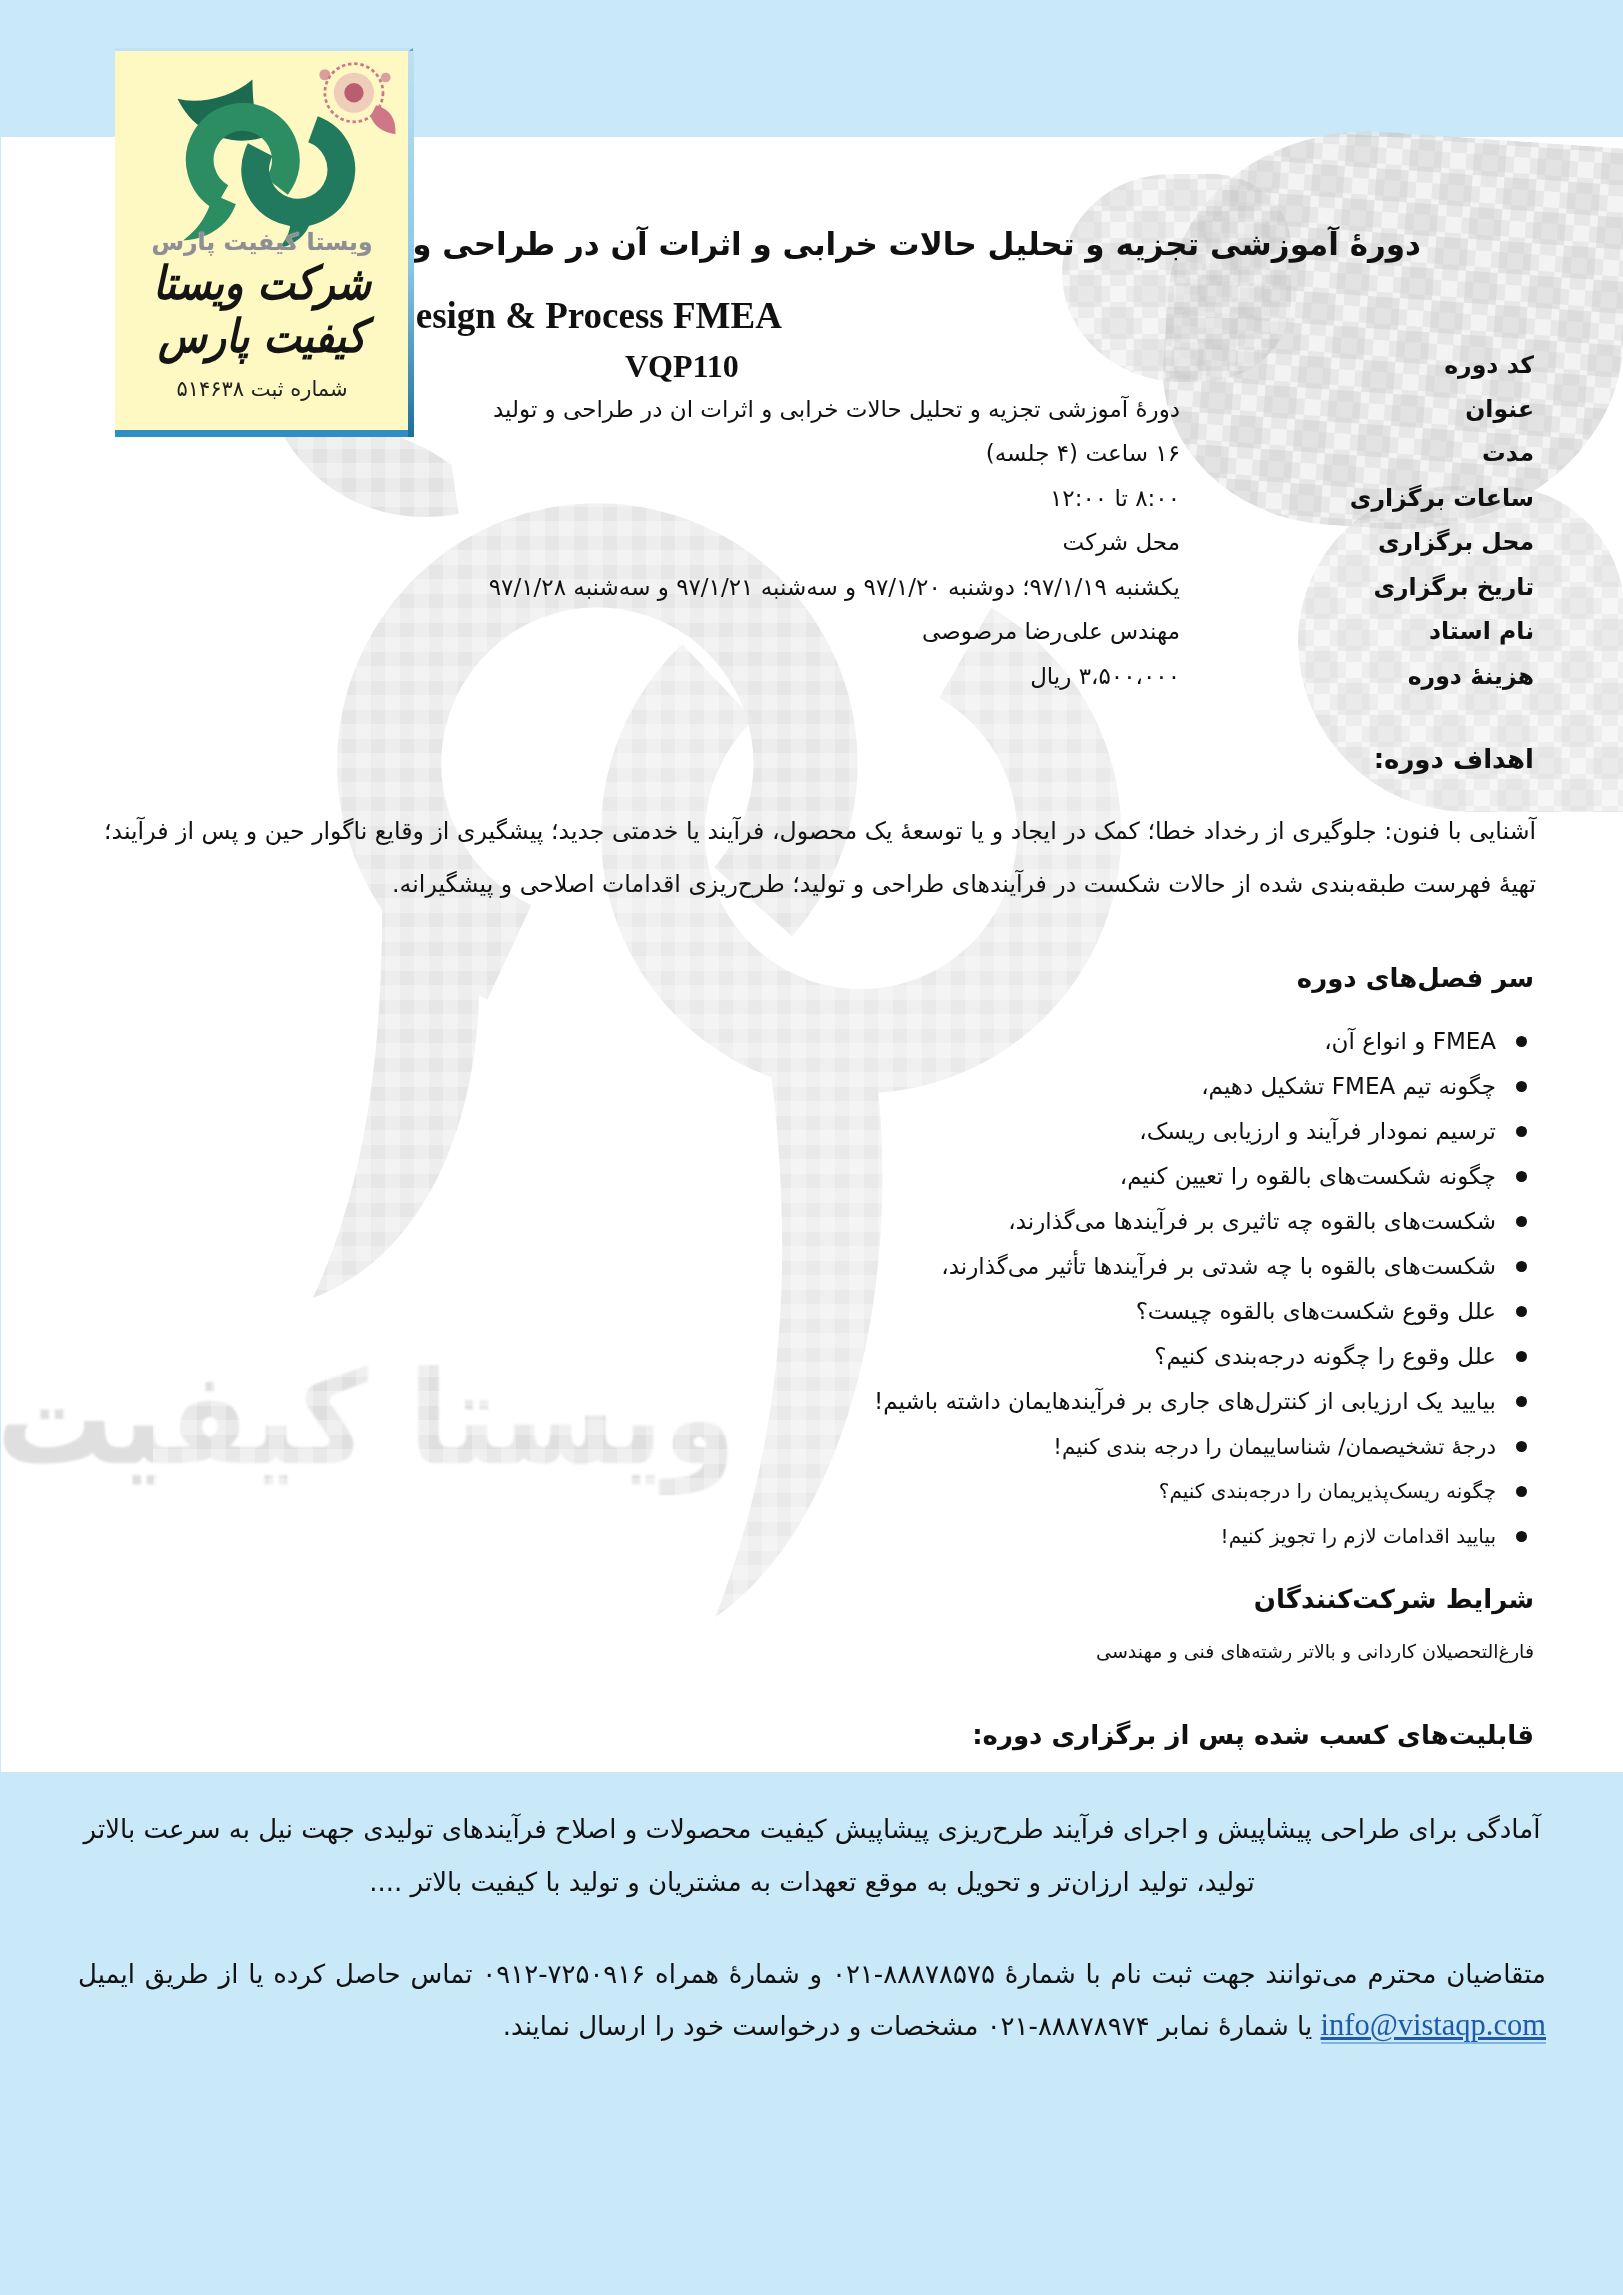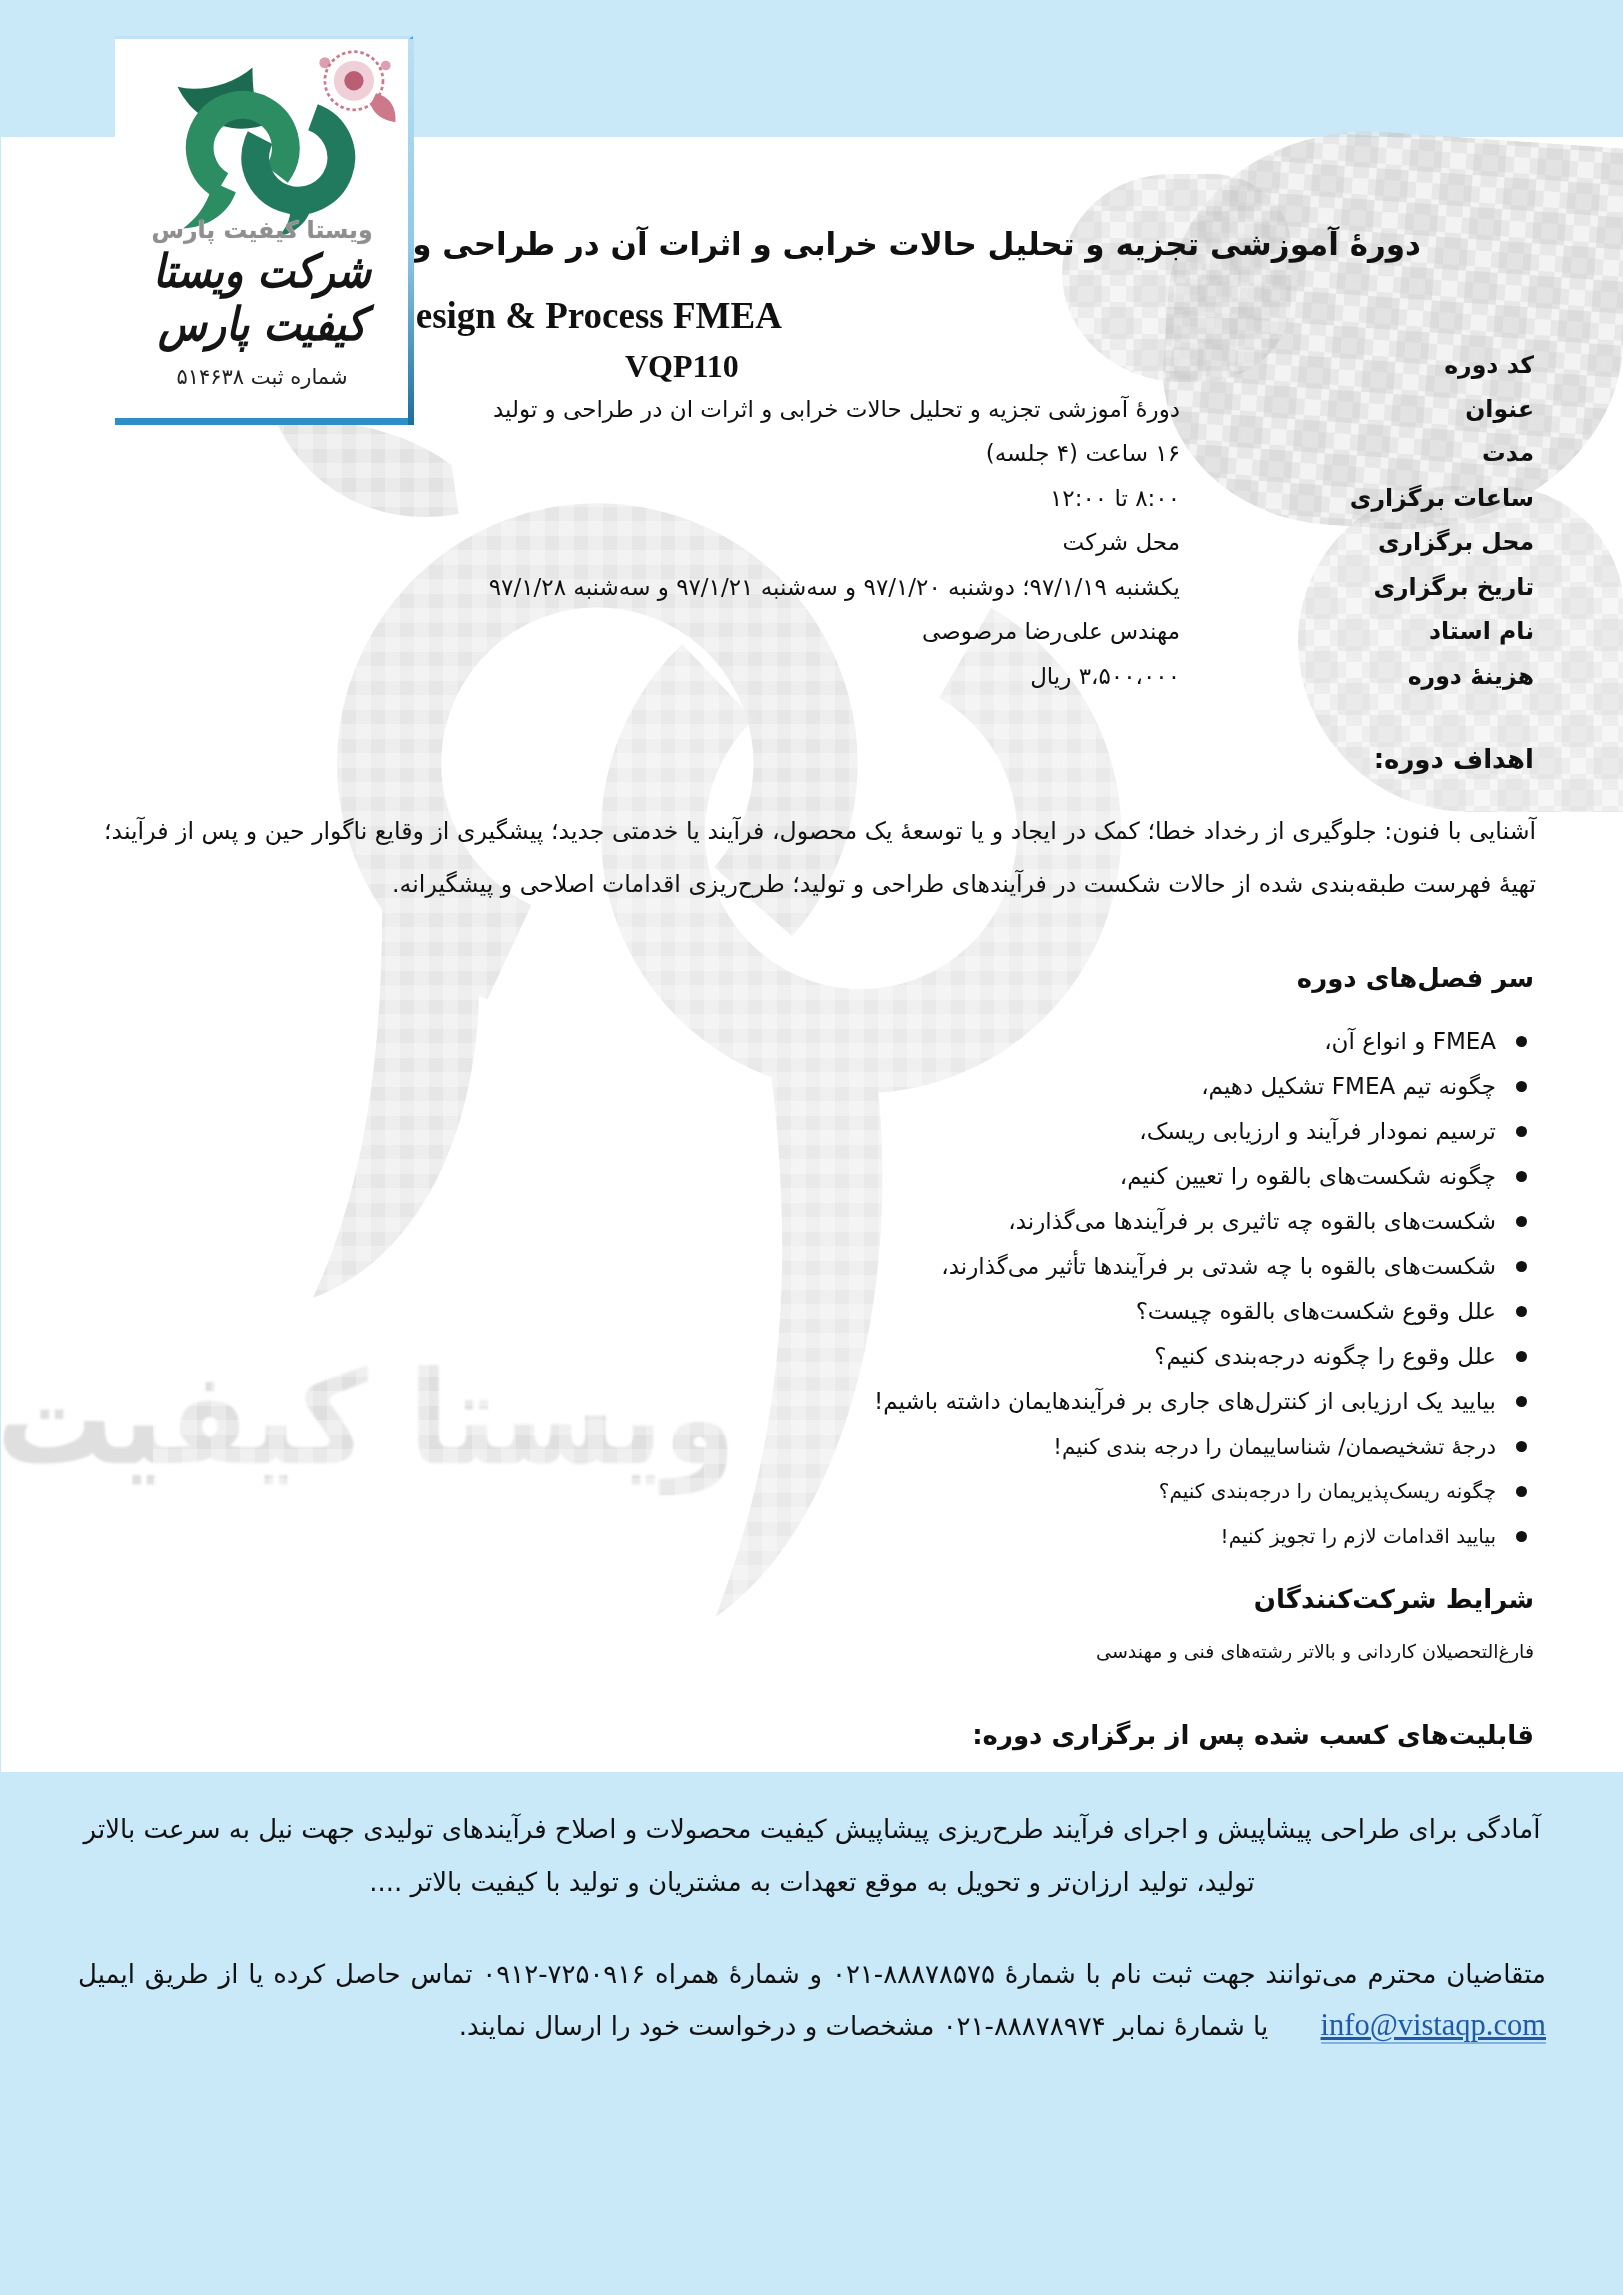--- a/index.html
+++ b/index.html
@@ -19,21 +19,21 @@
       repeating-conic-gradient(#d9d9d9 0% 25%, #ededed 0% 50%) 0 0/32px 32px;
   }
   .px-overlay{
     position:absolute;pointer-events:none;
     background:
       repeating-linear-gradient(0deg, rgba(255,255,255,.30) 0 14.6px, rgba(255,255,255,0) 14.6px 29px),
       repeating-linear-gradient(90deg, rgba(255,255,255,.30) 0 14.6px, rgba(255,255,255,0) 14.6px 29px);
   }
   
   .logo-box{
-    position:absolute;left:115px;top:36px;width:294px;height:379px;background:#ffffff;
+    position:absolute;left:115px;top:48px;width:294px;height:379px;background:#fef9c3;
     border-top:3.5px solid #bfe3f5;border-right:4.9px solid #4aa6d8;border-bottom:7px solid #2f8fc4;
     z-index:6;
   }
   .logo-left-bar{position:absolute;right:-4.9px;top:0;bottom:-7px;width:6.2px;
     background:linear-gradient(#bde0f3 0%, #8cc9e8 55%, #1c6e9d 100%);}
   
   .ribbon-text{
     position:absolute;left:0;right:0;top:177px;text-align:center;
     font-size:23.6px;font-weight:bold;color:#8f8f8f;
     text-shadow:0 0 1.4px #ffffff,0 0 0.7px #777;letter-spacing:0.7px;
@@ -68,21 +68,21 @@
   .syllabus-list li:nth-child(12){font-size:20px;}
   .participants-body{position:absolute;right:90px;top:1640px;font-size:19px;}
   
   .band{position:absolute;left:0;right:0;top:1772px;bottom:0;background:#c9e8f8;}
   .band-p1{position:absolute;right:78px;left:78px;top:1803px;
     font-size:26px;line-height:53px;text-align:center;}
   .band-p2{position:absolute;right:78px;left:78px;top:1949px;
     font-size:26px;line-height:51px;text-align:justify;}
   .num{direction:ltr;unicode-bidi:isolate;margin-top:20px;}
   .email-link{color:#1f5aa8;font-family:"Liberation Serif",serif;font-size:30.5px;
-    text-decoration:underline;border-bottom:2.1px solid #7fb2dd;direction:ltr;unicode-bidi:isolate;cursor:pointer;margin-left:44px;}
+    text-decoration:underline;border-bottom:2.1px solid #7fb2dd;direction:ltr;unicode-bidi:isolate;cursor:pointer;}
   .address-line{position:absolute;right:78px;left:78px;top:2125px;
     font-size:23px;font-weight:bold;text-align:center;}
   
   .wm-svg{position:absolute;left:153px;top:375px;z-index:1;opacity:.55;}
   .wm-text{
     position:absolute;right:888px;top:1350px;z-index:1;width:764px;text-align:center;
     font-size:117px;font-weight:bold;color:#c6c6c6;opacity:.55;
     filter:blur(1px);white-space:nowrap;transform:scaleY(1.1);
   }
   .content-layer{position:absolute;inset:0;z-index:3;}

